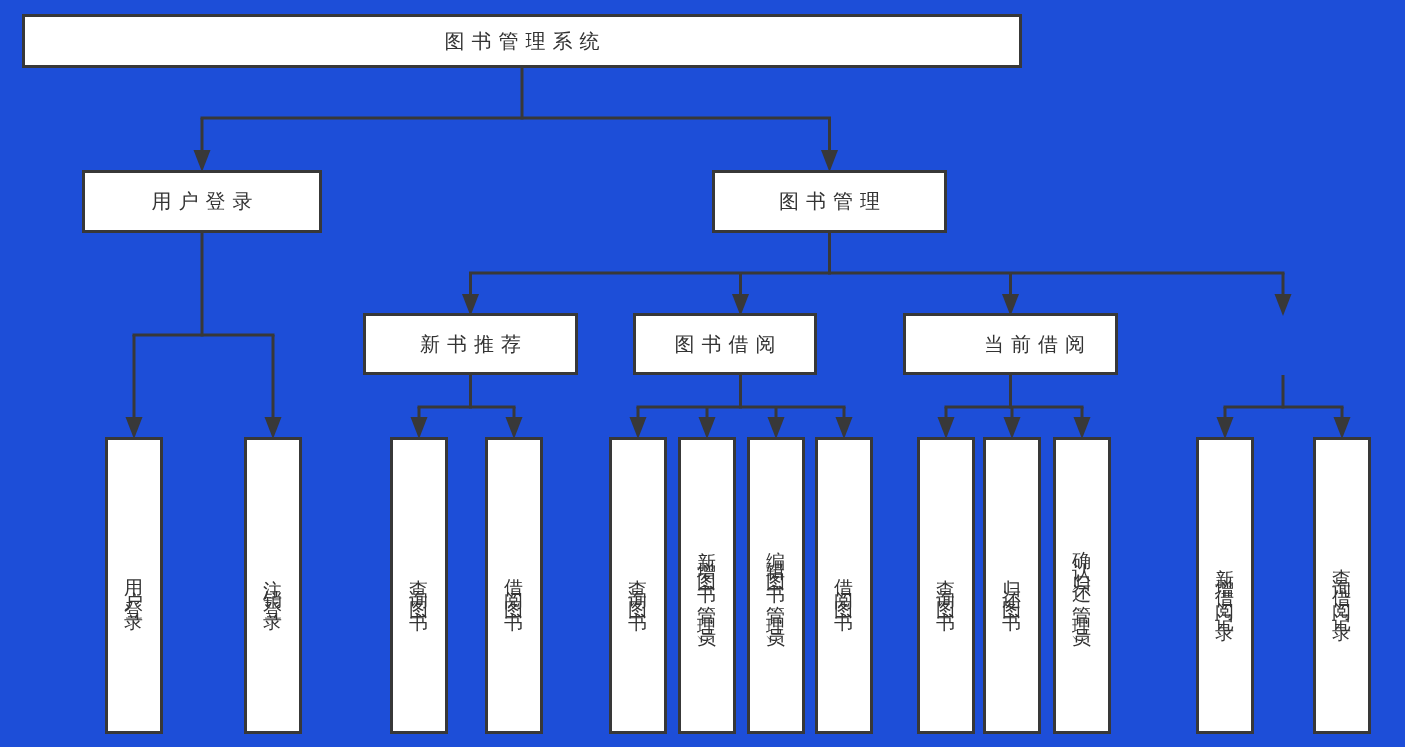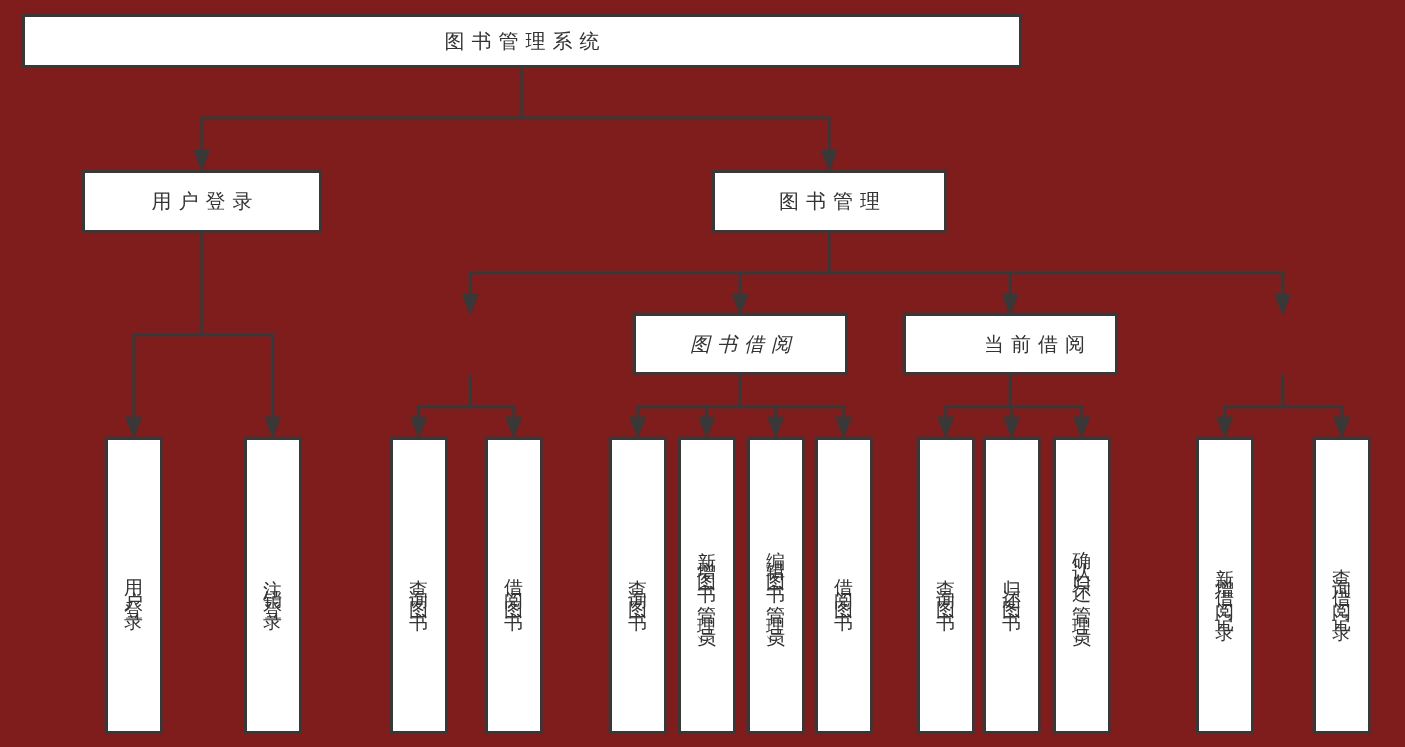--- a/index.html
+++ b/index.html
@@ -5,21 +5,21 @@
   html, body {
     margin: 0;
     padding: 0;
     background: #ffffff;
     font-family: "Liberation Sans", sans-serif;
   }
   .stage {
     position: relative;
     width: 1405px;
     height: 747px;
-    background: #7f1d1d;
+    background: #1d4ed8;
     overflow: hidden;
   }
   .wires {
     position: absolute;
     left: 0;
     top: 0;
     pointer-events: none;
   }
   .node {
     position: absolute;
@@ -132,21 +132,24 @@
     <span class="label">图书管理系统</span>
   </div>
 
   <div class="node h" style="left:82px; top:170px; width:240px; height:63px;">
     <span class="label">用户登录</span>
   </div>
   <div class="node h" style="left:712px; top:170px; width:235px; height:63px;justify-content:center;">
     <span class="label">图书管理</span>
   </div>
 
-  <div class="node h" style="left:633px; top:313px; width:215px; height:62px;font-style:italic;">
+  <div class="node h" style="left:363px; top:313px; width:215px; height:62px;">
+    <span class="label">新书推荐</span>
+  </div>
+  <div class="node h" style="left:633px; top:313px; width:184px; height:62px;">
     <span class="label">图书借阅</span>
   </div>
   <div class="node h" style="left:903px; top:313px; width:215px; height:62px;padding-left:48px;">
     <span class="label">当前借阅</span>
   </div>
 
   <div class="node leaf" style="left:105px; top:437px; width:58px; height:297px;">
     <span class="label">用户登录</span>
   </div>
   <div class="node leaf" style="left:244px; top:437px; width:58px; height:297px;">

